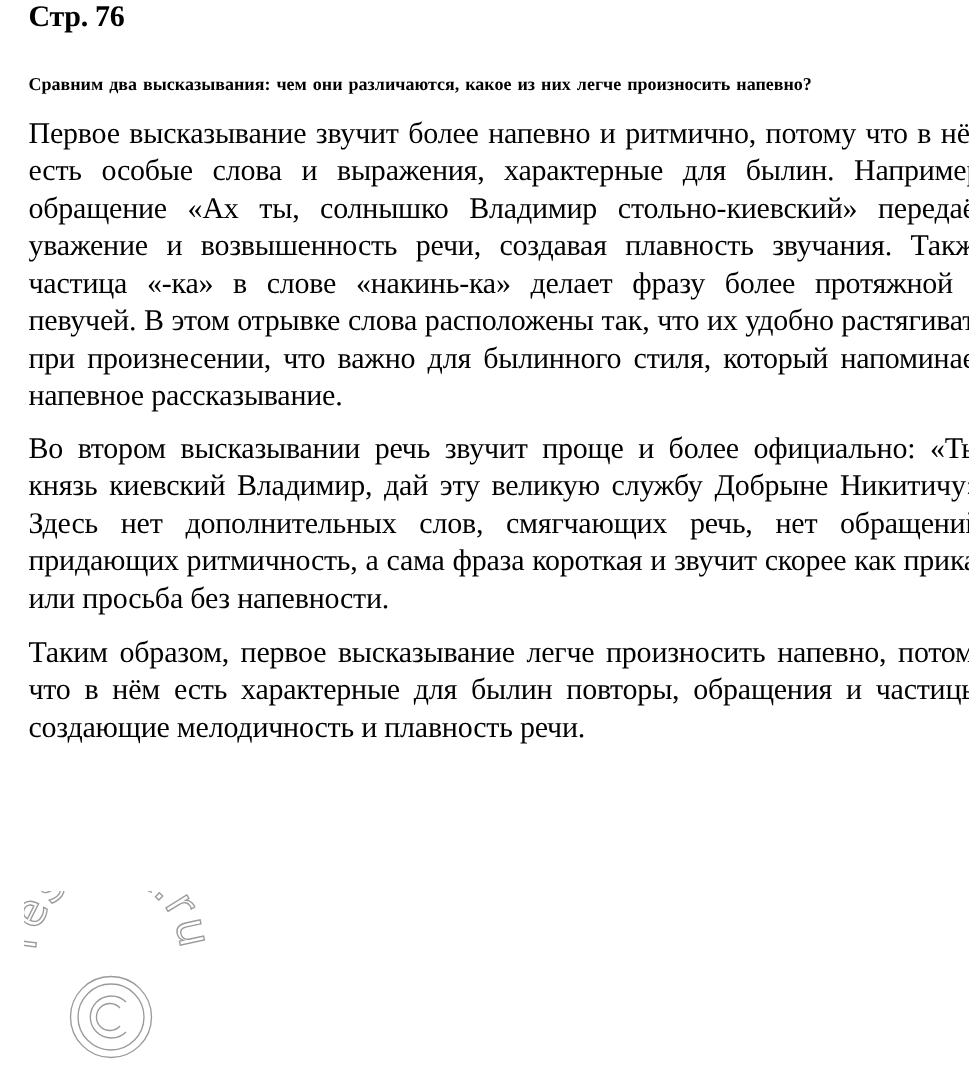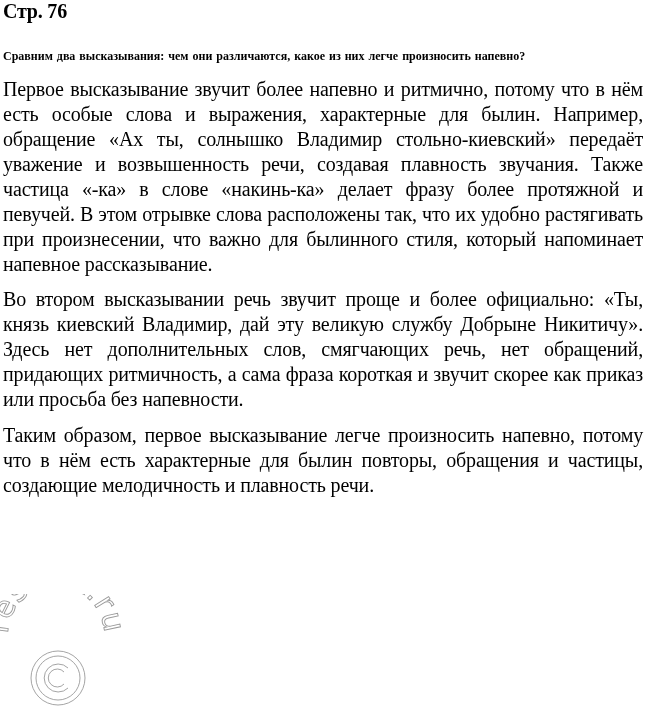--- a/index.html
+++ b/index.html
@@ -10,21 +10,21 @@
   body {
     width: 646px;
     height: 716px;
     overflow: hidden;
     position: relative;
     font-family: "Liberation Serif", "DejaVu Serif", serif;
     color: #000000;
   }
   .page {
     position: absolute;
-    left: 0;
+    left: 16px;
     top: 0;
     width: 562px;
     height: 716px;
   }
   .header {
     position: absolute;
     left: 3px;
     right: 3px;
     top: 0px;
     height: 26px;

